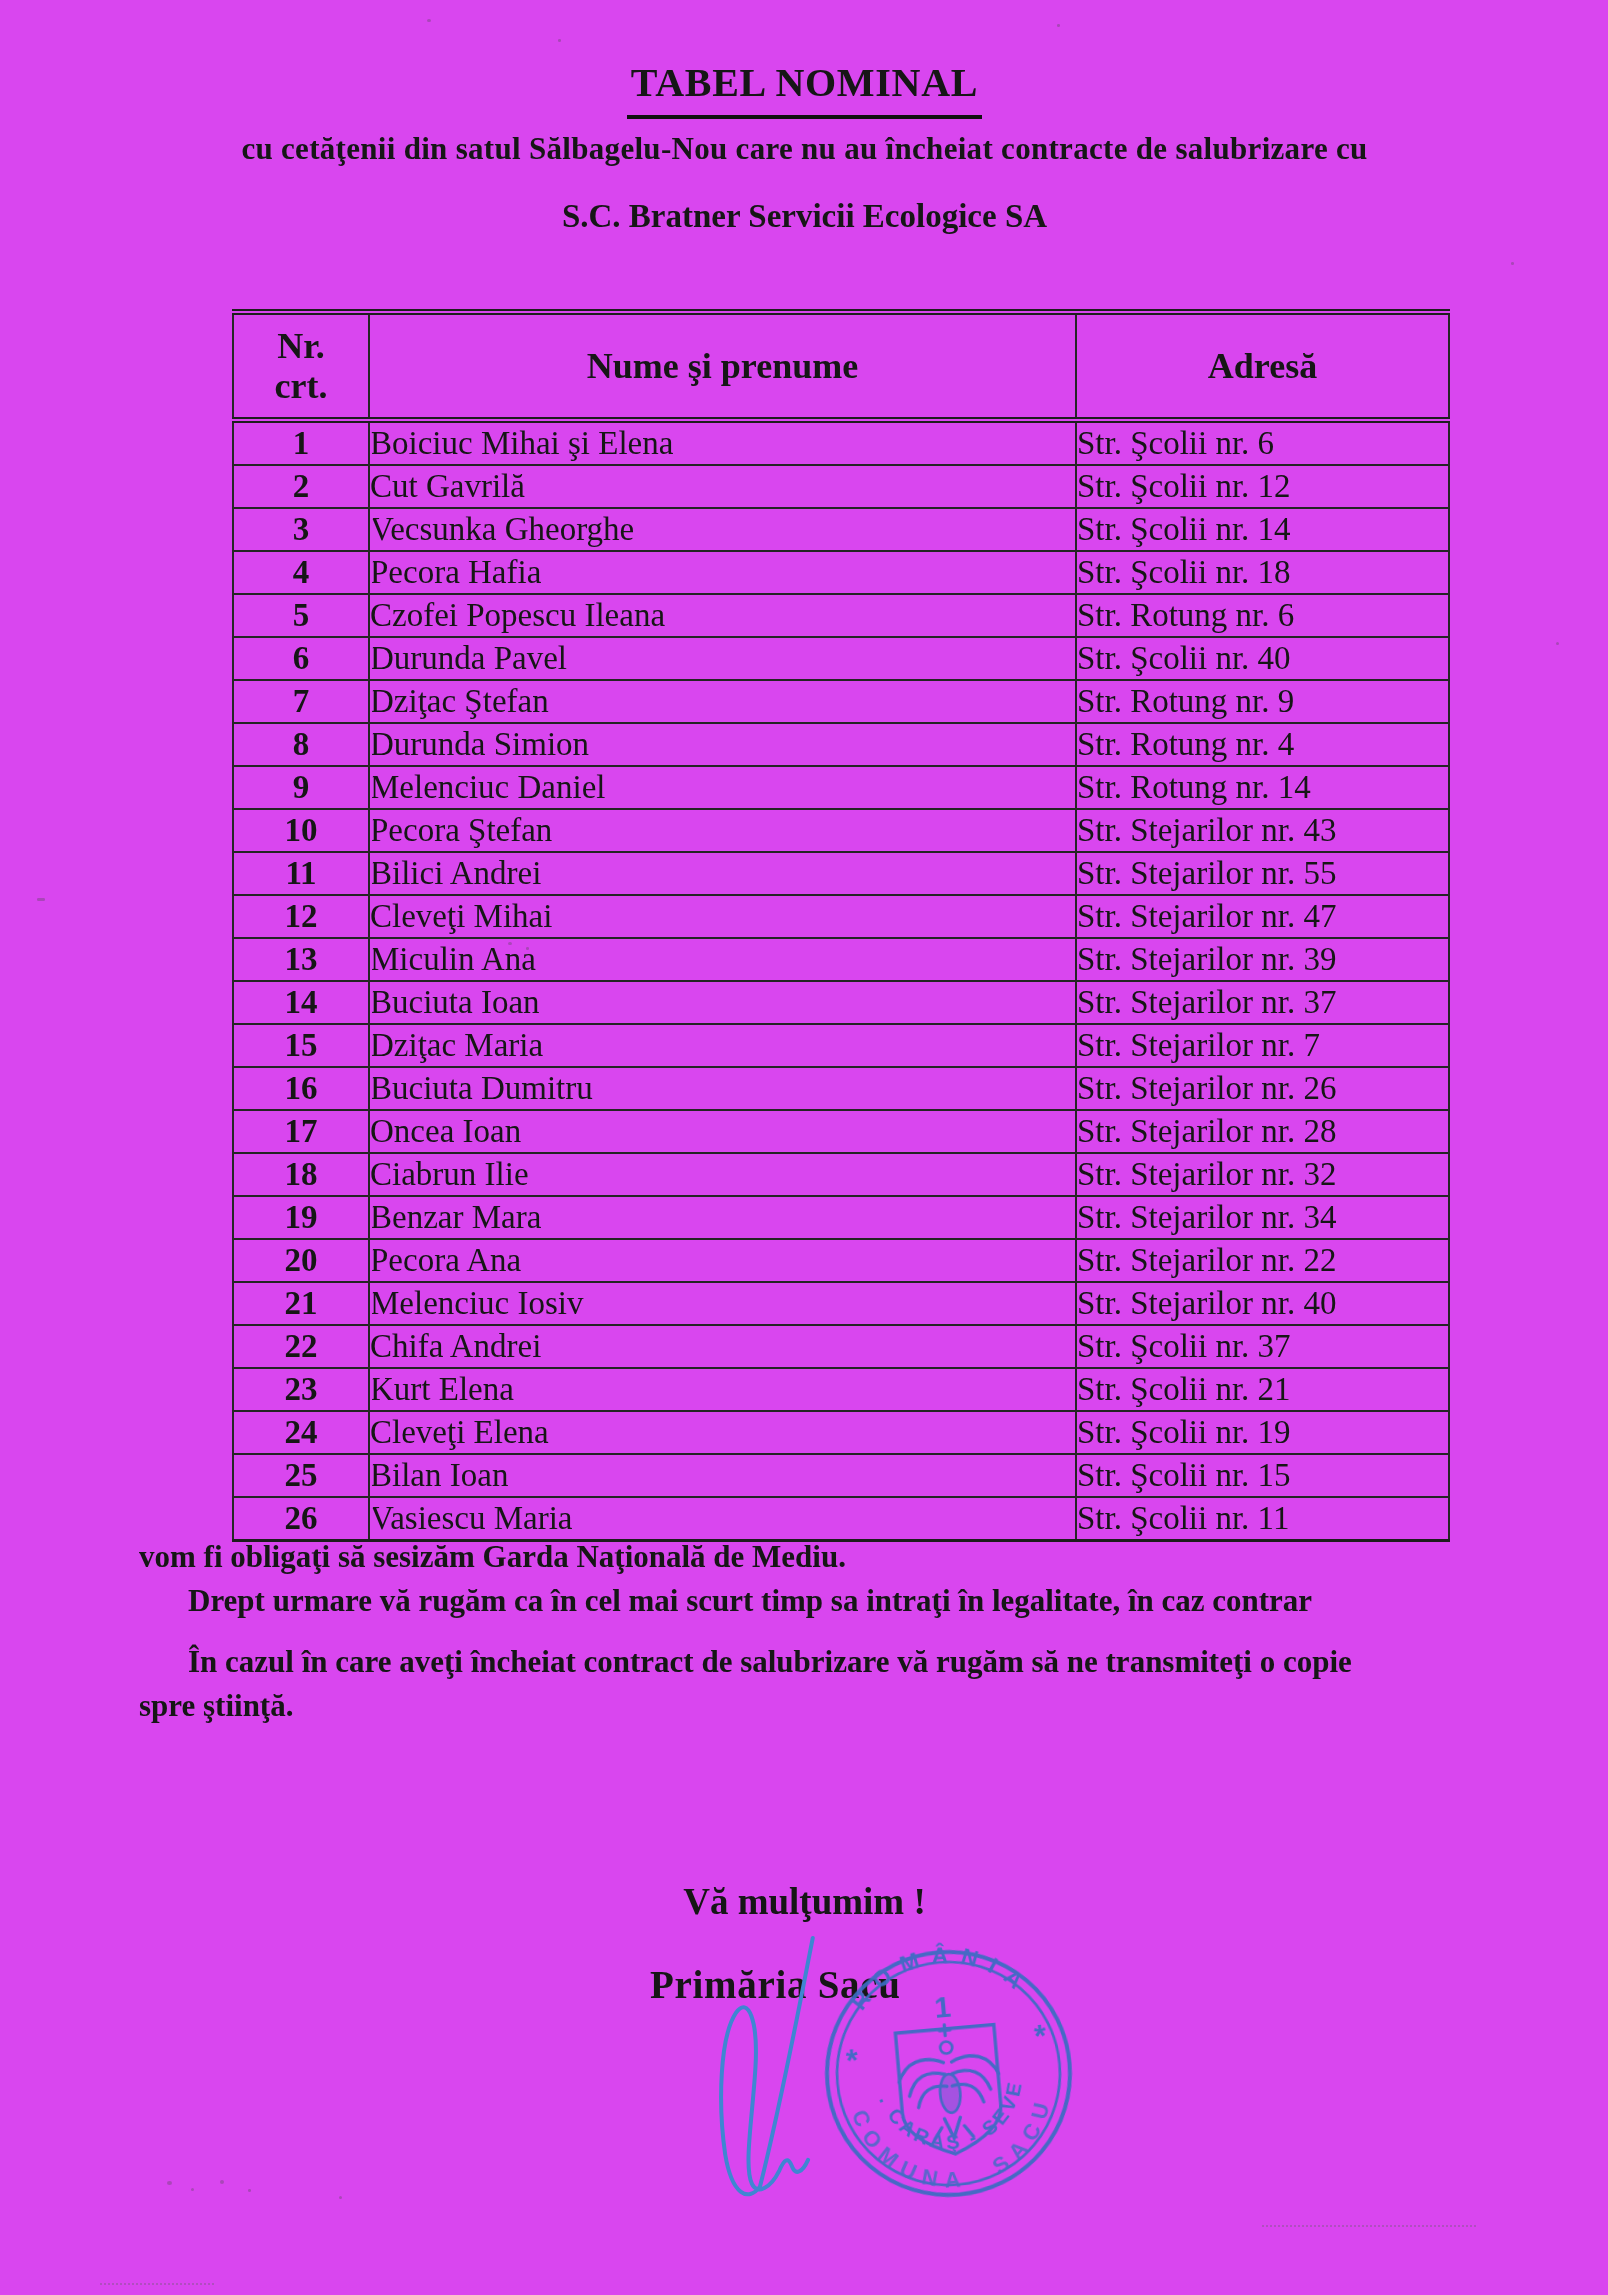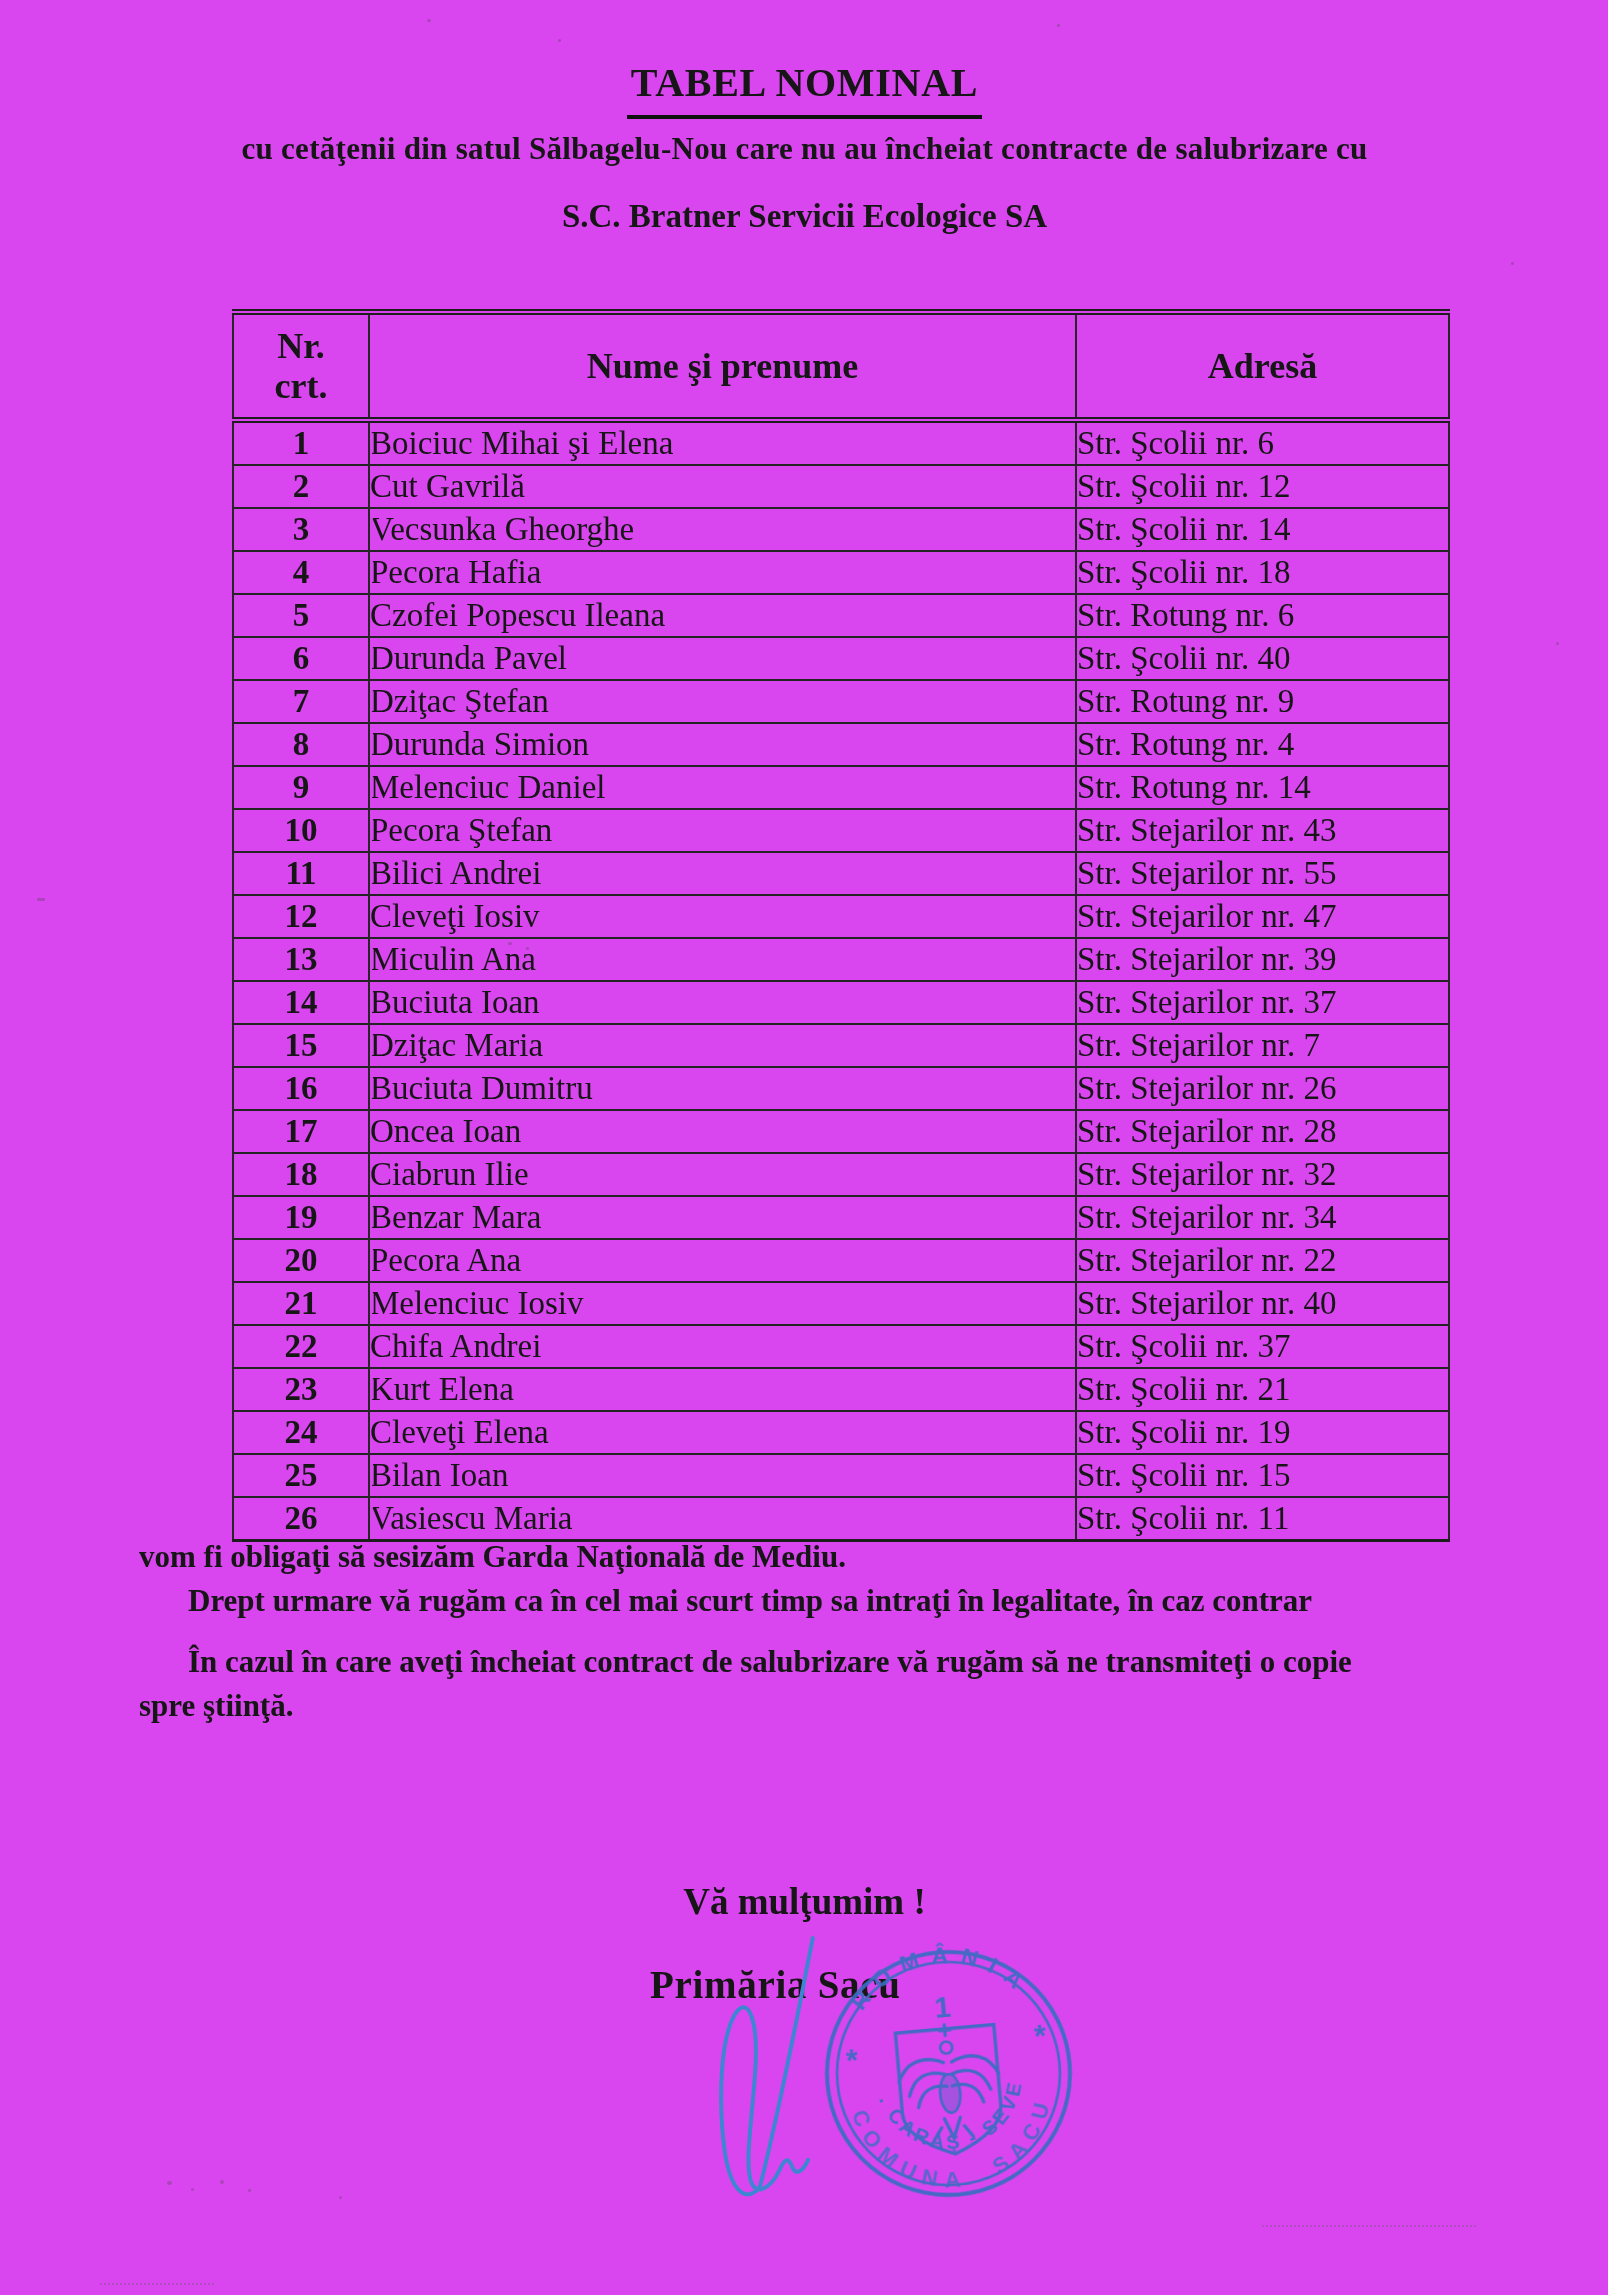--- a/index.html
+++ b/index.html
@@ -181,21 +181,21 @@
           <td class="col-name">Pecora Ştefan</td>
           <td class="col-address">Str. Stejarilor nr. 43</td>
         </tr>
         <tr>
           <td class="col-nr">11</td>
           <td class="col-name">Bilici Andrei</td>
           <td class="col-address">Str. Stejarilor nr. 55</td>
         </tr>
         <tr>
           <td class="col-nr">12</td>
-          <td class="col-name">Cleveţi Iosiv</td>
+          <td class="col-name">Cleveţi Mihai</td>
           <td class="col-address">Str. Stejarilor nr. 47</td>
         </tr>
         <tr>
           <td class="col-nr">13</td>
           <td class="col-name">Miculin Ana</td>
           <td class="col-address">Str. Stejarilor nr. 39</td>
         </tr>
         <tr>
           <td class="col-nr">14</td>
           <td class="col-name">Buciuta Ioan</td>

